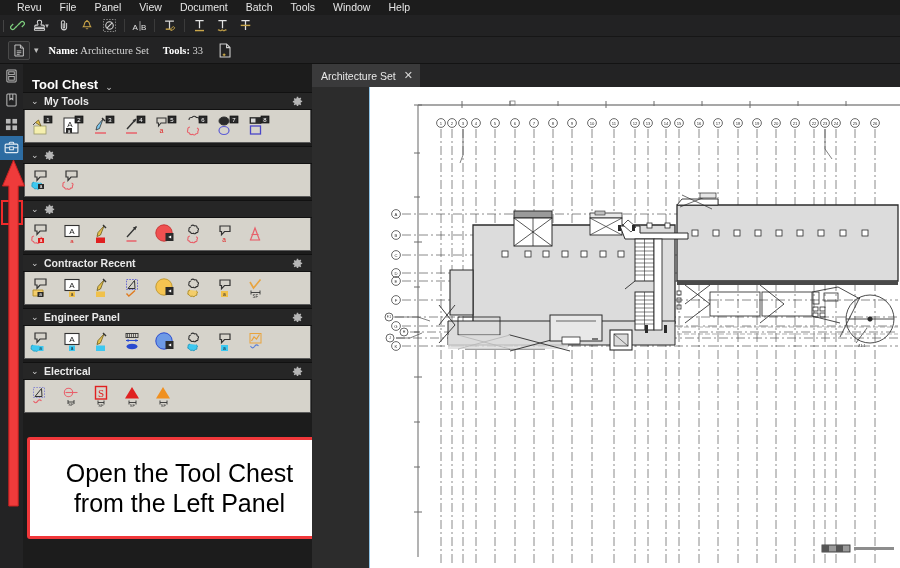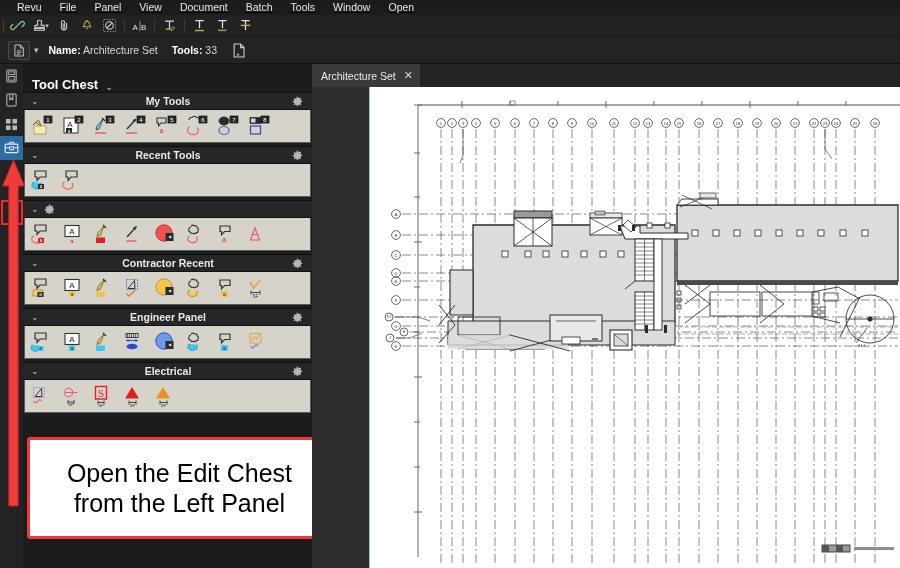--- a/index.html
+++ b/index.html
@@ -12,21 +12,21 @@
     font-family: "Liberation Sans", sans-serif;
     -webkit-font-smoothing: antialiased;
   }
 
   #app { position: relative; width: 900px; height: 568px; background:#1e1e1e; }
 
   
   .menubar {
     position:absolute; left:0; top:0; width:900px; height:15px;
     background:#1c1c1c; display:flex; align-items:center;
-    padding-left:8px; gap:0;text-decoration:underline;
+    padding-left:8px; gap:0;
   }
   .menubar .mi {
     color:#e6e6e6; font-size:10.5px; line-height:15px;
     padding:0 9px; white-space:nowrap; cursor:default;
   }
 
   
   .toolbar {
     position:absolute; left:0; top:15px; width:900px; height:22px;
     background:#222223; display:flex; align-items:center; gap:0;
@@ -44,21 +44,21 @@
   
   .propbar {
     position:absolute; left:0; top:37px; width:900px; height:27px;
     background:#232324; display:flex; align-items:center; padding-left:8px;
     border-bottom:1px solid #131313;
   }
   .propbar .docbtn{
     width:22px;height:19px;border:1px solid #4a4a4a;border-radius:2px;
     display:flex;align-items:center;justify-content:center;background:#2b2b2c;
   }
-  .propbar .lbl{ color:#d8d8d8; font-size:10.5px; margin-left:10px; }
+  .propbar .lbl{ color:#d8d8d8; font-size:10.5px; margin-left:10px;font-family:Liberation Serif, serif; }
   .propbar .lbl b{ color:#fff; font-weight:bold; }
   .propbar .addpage{
     width:17px;height:19px;margin-left:14px;display:flex;align-items:center;justify-content:center;
   }
 
   
   .rail {
     position:absolute; left:0; top:64px; width:23px; height:504px;
     background:#232324;
   }
@@ -81,21 +81,21 @@
     height:28px; display:flex; align-items:flex-end; padding-left:9px;
     color:#fff; font-size:13px; font-weight:bold;
   }
   .panel-title .pcaret{ font-size:9px; font-weight:normal; color:#cfcfcf; margin-left:7px;}
 
   .sec-head{
     height:18px; background:#262626; display:flex; align-items:center;
     padding:0 9px 0 8px; border-top:1px solid #111; border-bottom:1px solid #111;
   }
   .sec-head .chev{ color:#cdcdcd; font-size:9px; width:13px; }
-  .sec-head .sname{ color:#e9e9e9; font-size:10.5px; font-weight:bold; flex:1;text-align:center; }
+  .sec-head .sname{ color:#e9e9e9; font-size:10.5px; font-weight:bold; flex:1; }
   .sec-body{
     background:#d6d3cb; border:1px solid #5a5a5a; border-top:none;
     margin:0 1px 0 1px; padding:3px 2px; min-height:26px;
     display:flex; align-items:center; gap:0px; flex-wrap:wrap;
   }
   .tool{
     width:31px; height:26px; display:flex; align-items:center; justify-content:center;
     position:relative;
   }
 
@@ -145,21 +145,21 @@
 
   <div class="menubar">
     <div class="mi">Revu</div>
     <div class="mi">File</div>
     <div class="mi">Panel</div>
     <div class="mi">View</div>
     <div class="mi">Document</div>
     <div class="mi">Batch</div>
     <div class="mi">Tools</div>
     <div class="mi">Window</div>
-    <div class="mi">Open</div>
+    <div class="mi">Help</div>
   </div>
 
   <div class="toolbar">
     <div class="tb-grip"></div>
 
     <div class="tb-slot">
       <svg width="15" height="15" viewBox="0 0 16 16">
         <path d="M6 10l4-4" stroke="#7fd07f" stroke-width="1.4" fill="none"></path>
         <path d="M6.5 9.5 L4.3 11.7a2.2 2.2 0 0 1-3.1-3.1L3.4 6.4" stroke="#7fd07f" stroke-width="1.3" fill="none"></path>
         <path d="M9.5 6.5 L11.7 4.3a2.2 2.2 0 0 1 3.1 3.1L12.6 9.6" stroke="#7fd07f" stroke-width="1.3" fill="none"></path>
@@ -391,21 +391,20 @@
           <rect x="4" y="3.5" width="4.5" height="4" fill="#d9d9d9"></rect>
           <rect x="3.5" y="11" width="10" height="8" fill="none" stroke="#4a46c8" stroke-width="1.3"></rect>
           <rect x="14" y="1" width="8" height="7" fill="#2a2a2a" stroke="#111" stroke-width=".7"></rect>
           <text x="18" y="7" font-size="6" fill="#fff" text-anchor="middle" font-family="Liberation Sans, sans-serif">8</text>
         </svg>
       </div>
     </div>
 
     <div class="sec-head" style="margin-top:3px;">
       <span class="chev">⌄</span>
-      <span class="sname">Recent Tools</span>
       <span>
         <svg class="gear" viewBox="0 0 14 14">
             <path d="M7 4.6A2.4 2.4 0 1 0 7 9.4 2.4 2.4 0 0 0 7 4.6zm0 1.3a1.1 1.1 0 1 1 0 2.2 1.1 1.1 0 0 1 0-2.2z" fill="#d0d0d0"></path>
             <path d="M6.1.9h1.8l.25 1.6 1.1.46 1.3-.95 1.27 1.27-.95 1.3.46 1.1 1.6.25v1.8l-1.6.25-.46 1.1.95 1.3-1.27 1.27-1.3-.95-1.1.46-.25 1.6H6.1l-.25-1.6-1.1-.46-1.3.95L2.18 10.8l.95-1.3-.46-1.1-1.6-.25V6.35l1.6-.25.46-1.1-.95-1.3L3.45 2.43l1.3.95 1.1-.46z" fill="#d0d0d0"></path>
           </svg>
       </span>
     </div>
     <div class="sec-body">
       <div class="tool">
         <svg width="26" height="22" viewBox="0 0 26 22">
@@ -683,21 +682,21 @@
     </div>
   </div>
 
   <div class="arrow-wrap">
     <svg width="27" height="350" viewBox="0 0 27 350">
       <path d="M13.5 2 L24.5 28 H18.2 V348 H8.8 V28 H2.5 Z" fill="#ef3b3b" stroke="#c72020" stroke-width="1"></path>
     </svg>
   </div>
 
   <div class="callout">
-    <div>Open the Edit Chest</div>
+    <div>Open the Tool Chest</div>
     <div>from the Left Panel</div>
   </div>
 
   <div class="docarea">
 
     <div class="tabstrip">
       <div class="tab">
         <span class="tname">Architecture Set</span>
         <span class="tclose">✕</span>
       </div>

